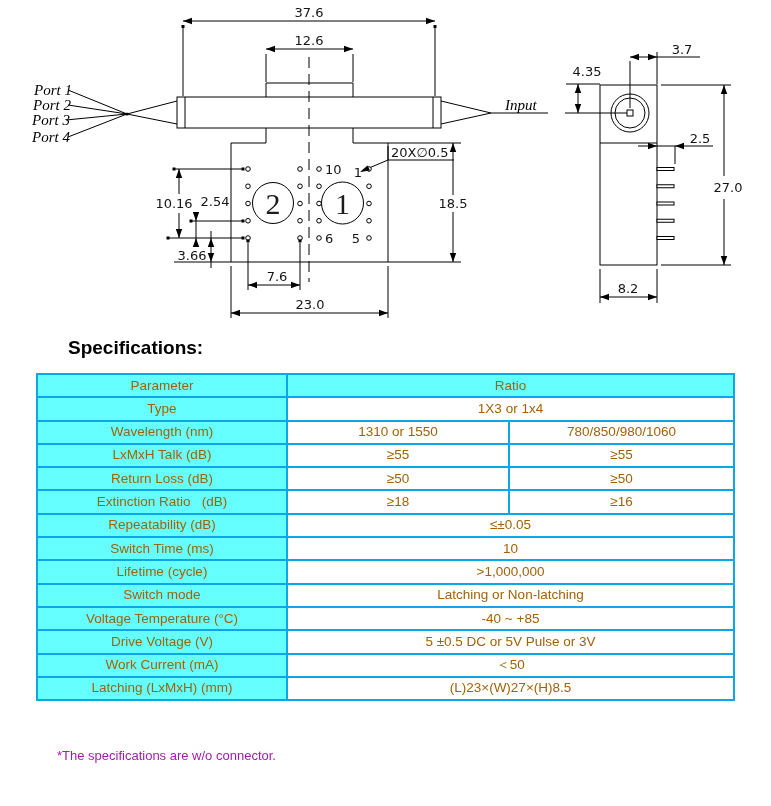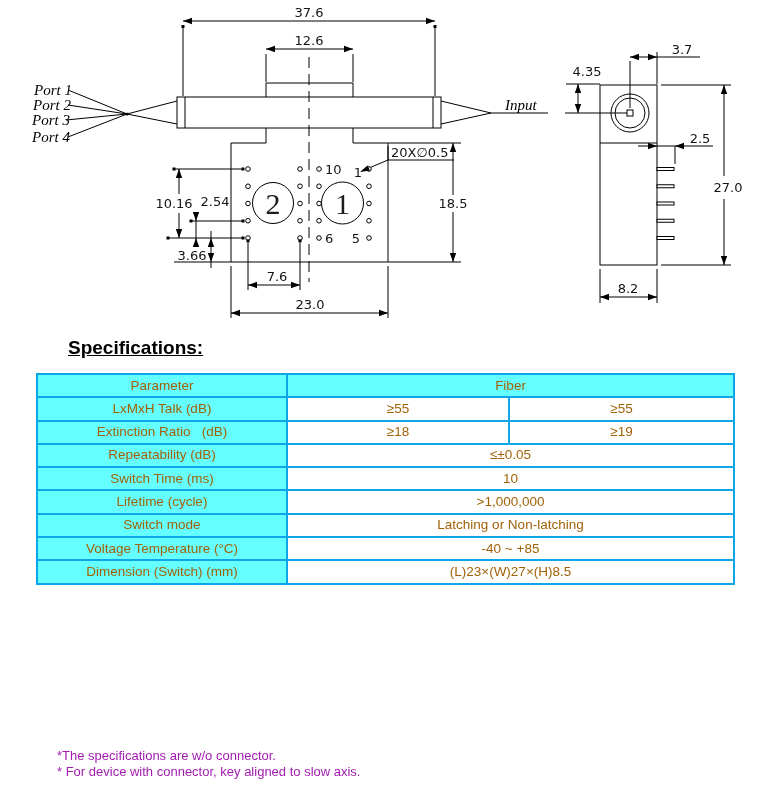--- a/index.html
+++ b/index.html
@@ -11,21 +11,21 @@
   .lw line, .lw rect, .lw circle, .lw path { stroke:#000; stroke-width:1; fill:none; }
   .lw .dash { stroke-dasharray:11 6; }
   .lw .pinhole { fill:#fff; }
   .lw .pinbar { fill:#fff; }
   .ah polygon, .ah rect { fill:#000; stroke:none; }
   text.dim { font:13px "DejaVu Sans", sans-serif; fill:#141414; }
   text.script { font-style:italic; font-family:"Liberation Serif", serif; font-size:15px; fill:#000; }
   text.big { font-family:"Liberation Serif", serif; font-size:30px; fill:#1c1c1c; }
   .heading {
     position:absolute; top:337px; left:68px;
-    font-size:19px; font-weight:bold; color:#000;text-decoration:underline;
+    font-size:19px; font-weight:bold; color:#000;
   }
   table.spec {
     position:absolute; top:373px; left:36px; width:697px;
     border-collapse:collapse; table-layout:fixed;
     border:2px solid #000;
   }
   table.spec th, table.spec td {
     border:2px solid #0ea5e9; height:21.3px; padding:0 2px;
     text-align:center; vertical-align:middle;
     font-size:13.5px; font-weight:normal; color:#a16207; line-height:1.05;
@@ -243,31 +243,45 @@
 
 <table class="spec">
   <colgroup>
       <col style="width:250px">
       <col style="width:222px">
       <col style="width:225px">
     </colgroup>
   <tbody>
       <tr>
     <th class="cy">Parameter</th>
-    <th class="cy" colspan="2">Fiber</th>
+    <th class="cy" colspan="2">Ratio</th>
+  </tr>
+  <tr>
+    <td class="cy">Type</td>
+    <td colspan="2">1X3 or 1x4</td>
+  </tr>
+  <tr>
+    <td class="cy">Wavelength (nm)</td>
+    <td class="gdr">1310 or 1550</td>
+    <td class="gdl">780/850/980/1060</td>
   </tr>
   <tr>
     <td class="cy">LxMxH Talk (dB)</td>
     <td class="gdr">≥55</td>
     <td class="gdl">≥55</td>
   </tr>
   <tr>
+    <td class="cy">Return Loss (dB)</td>
+    <td class="gdr">≥50</td>
+    <td class="gdl">≥50</td>
+  </tr>
+  <tr>
     <td class="cy">Extinction Ratio&nbsp;&nbsp;&nbsp;(dB)</td>
     <td class="gdr">≥18</td>
-    <td class="gdl">≥19</td>
+    <td class="gdl">≥16</td>
   </tr>
   <tr>
     <td class="cy">Repeatability (dB)</td>
     <td colspan="2">≤±0.05</td>
   </tr>
   <tr>
     <td class="cy">Switch Time (ms)</td>
     <td colspan="2">10</td>
   </tr>
   <tr>
@@ -276,22 +290,29 @@
   </tr>
   <tr>
     <td class="cy">Switch mode</td>
     <td colspan="2">Latching or Non-latching</td>
   </tr>
   <tr>
     <td class="cy">Voltage Temperature (°C)</td>
     <td colspan="2">-40 ~ +85</td>
   </tr>
   <tr>
-    <td class="cy">Dimension (Switch) (mm)</td>
+    <td class="cy">Drive Voltage (V)</td>
+    <td colspan="2">5 ±0.5 DC or 5V Pulse or 3V</td>
+  </tr>
+  <tr>
+    <td class="cy">Work Current (mA)</td>
+    <td colspan="2">＜50</td>
+  </tr>
+  <tr>
+    <td class="cy">Latching (LxMxH) (mm)</td>
     <td colspan="2">(L)23×(W)27×(H)8.5</td>
   </tr>
 </tbody>
   </table>
 
 <div class="footnotes">
   <div>*The specifications are w/o connector.</div>
-  <div>* For device with connector, key aligned to slow axis.</div>
 </div>
 
 </body></html>

